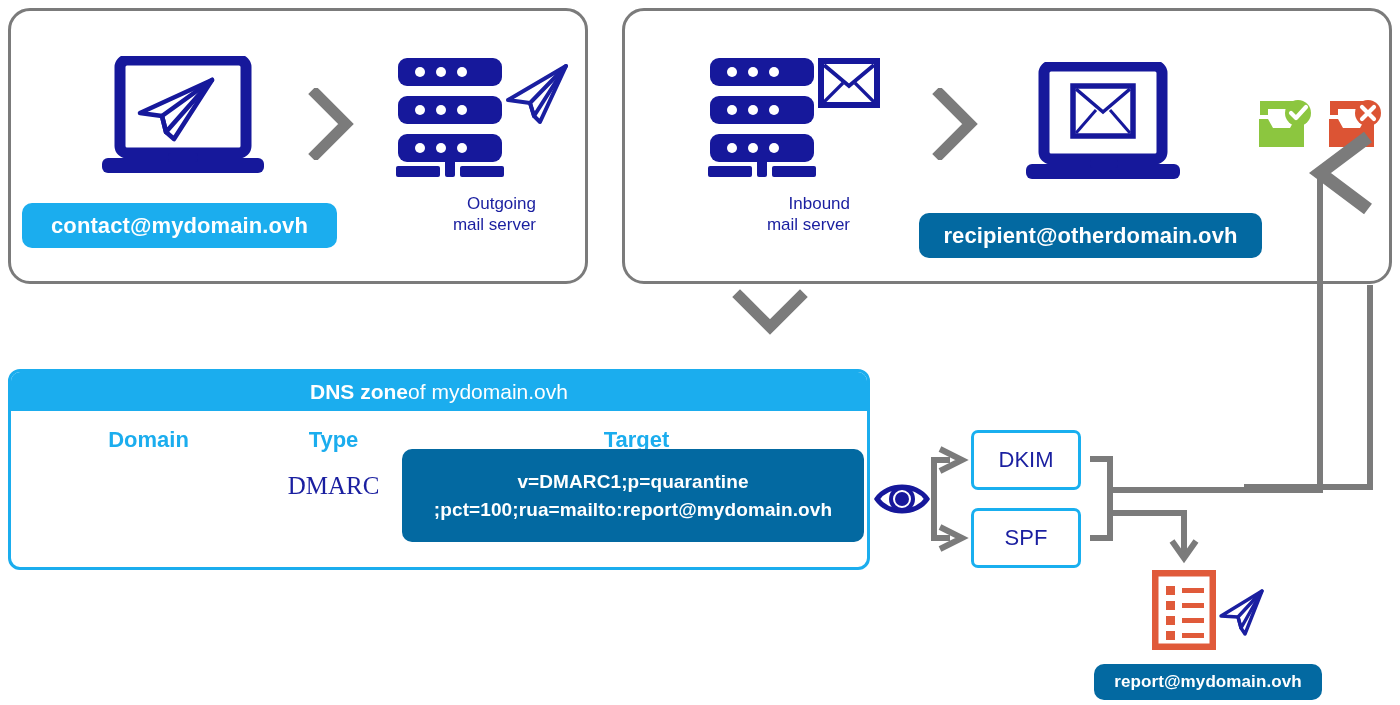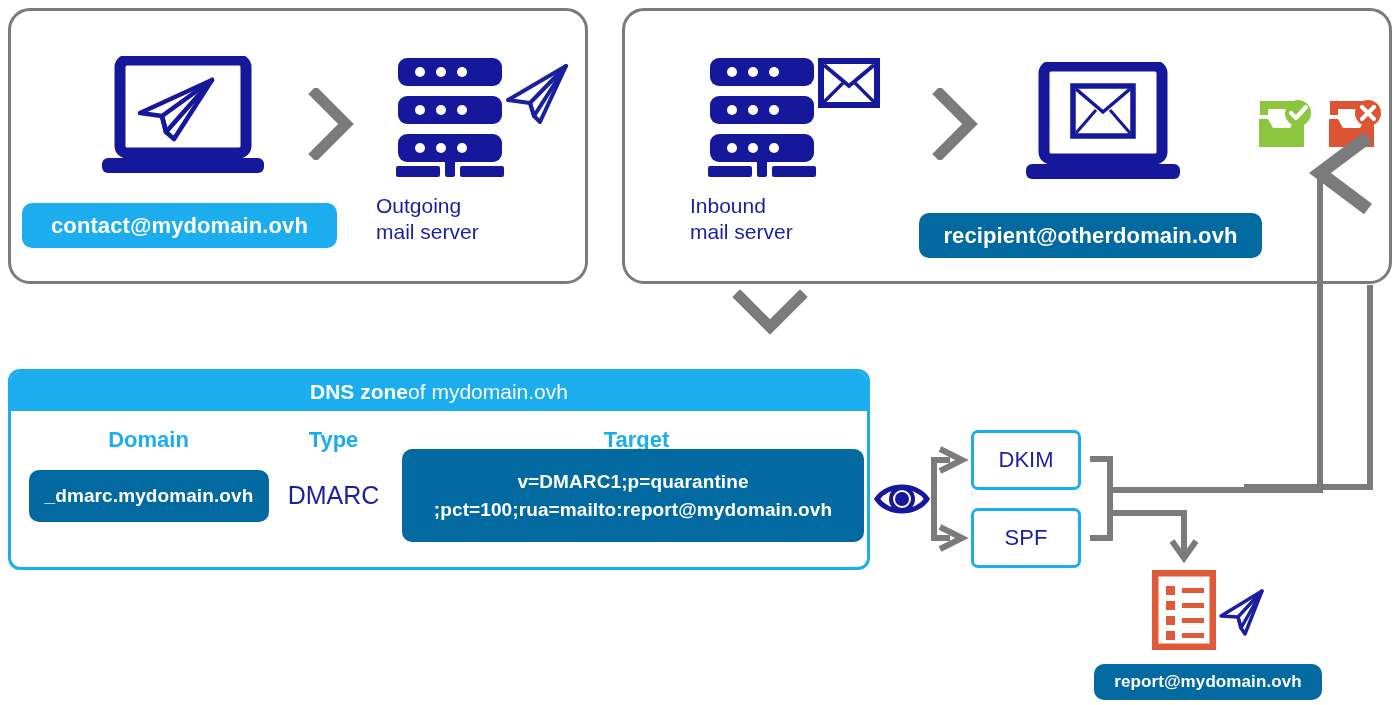--- a/index.html
+++ b/index.html
@@ -16,21 +16,21 @@
   .abs{position:absolute;}
 
   
   .pill{position:absolute;display:flex;align-items:center;justify-content:center;
         border-radius:10px;color:#fff;font-weight:700;box-sizing:border-box;
         letter-spacing:.1px;white-space:nowrap;}
   .pill.cyan{background:#1BADEE;}
   .pill.navy{background:#0369a1;}
 
   
-  .caption{position:absolute;color:#1A1FA0;text-align:left;line-height:1.25;font-size:21px;font-weight:400;}
+  .caption{position:absolute;color:#1A1FA0;text-align:right;line-height:1.25;font-size:17px;font-weight:400;}
 
   
   #dns-card{position:absolute;left:8px;top:361px;width:862px;height:201px;
             border:3px solid #1BADEE;border-radius:12px;background:#fff;box-sizing:border-box;overflow:hidden;margin-top:8px;}
   #dns-header{height:39px;background:#1BADEE;display:flex;align-items:center;justify-content:center;
               color:#fff;font-size:21px;}
   #dns-header b{font-weight:700;}
   #dns-header span.thin{font-weight:400;}
   #dns-body{position:relative;height:156px;border-radius:29px;}
   .col-head{position:absolute;top:16px;color:#1BADEE;font-weight:700;font-size:22px;text-align:center;}
@@ -167,23 +167,22 @@
   <div id="dns-card">
     <div id="dns-header">
       <b>DNS zone</b>
         <span class="thin"> of mydomain.ovh</span>
     </div>
     <div id="dns-body">
       <div class="col-head" style="left:30px;width:215px;">Domain</div>
       <div class="col-head" style="left:250px;width:145px;">Type</div>
       <div class="col-head" style="left:398px;width:455px;">Target</div>
 
-      <div class="pill navy" style="left:18px;top:59px;width:240px;height:52px;font-size:19px;">_dmarc.mydomain.ovh</div>
-
-      <div class="abs" style="left:250px;top:70px;width:145px;text-align:center;color:#1A1FA0;font-size:25px;">DMARC</div>
+
+      <div class="abs" style="left:250px;top:61px;width:145px;text-align:center;color:#1A1FA0;font-size:25px;font-family:Liberation Serif, serif;">DMARC</div>
 
       <div class="pill navy" style="left:391px;top:38px;width:462px;height:93px;font-size:19px;flex-direction:column;line-height:1.45;">
         <div>v=DMARC1;p=quarantine</div>
         <div>;pct=100;rua=mailto:report@mydomain.ovh</div>
       </div>
     </div>
   </div>
 
   <svg class="abs" style="left:874px;top:479px;width:56px;height:40px" viewBox="0 0 56 40">
     <path d="M3 20 C14 4, 42 4, 53 20 C42 36, 14 36, 3 20 Z" fill="#fff" stroke="#16189B" stroke-width="5"></path>

